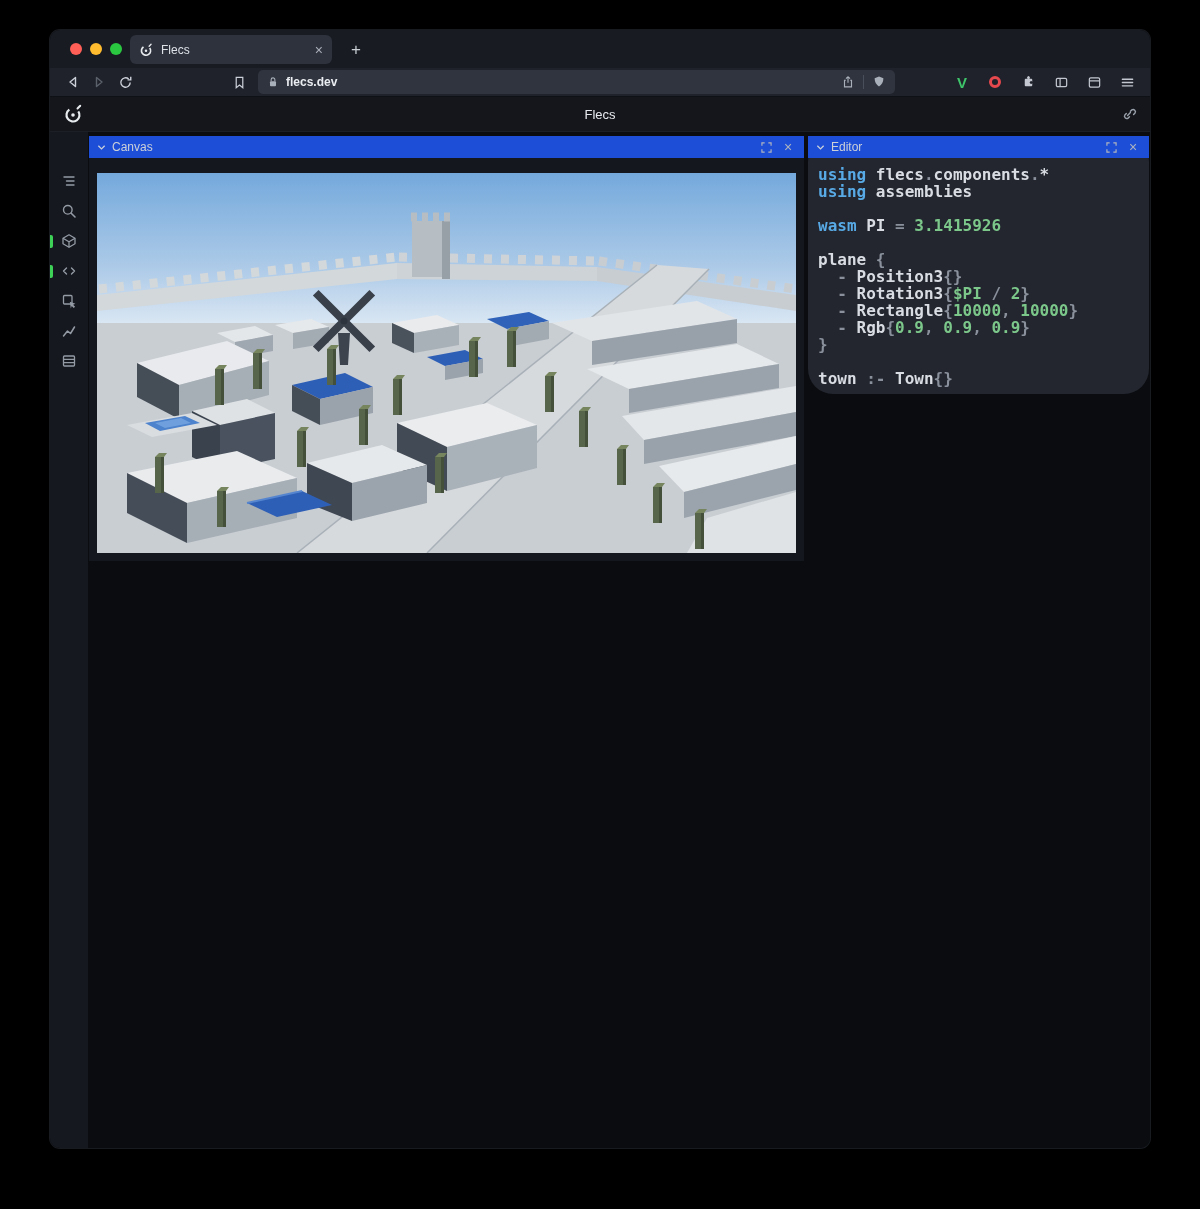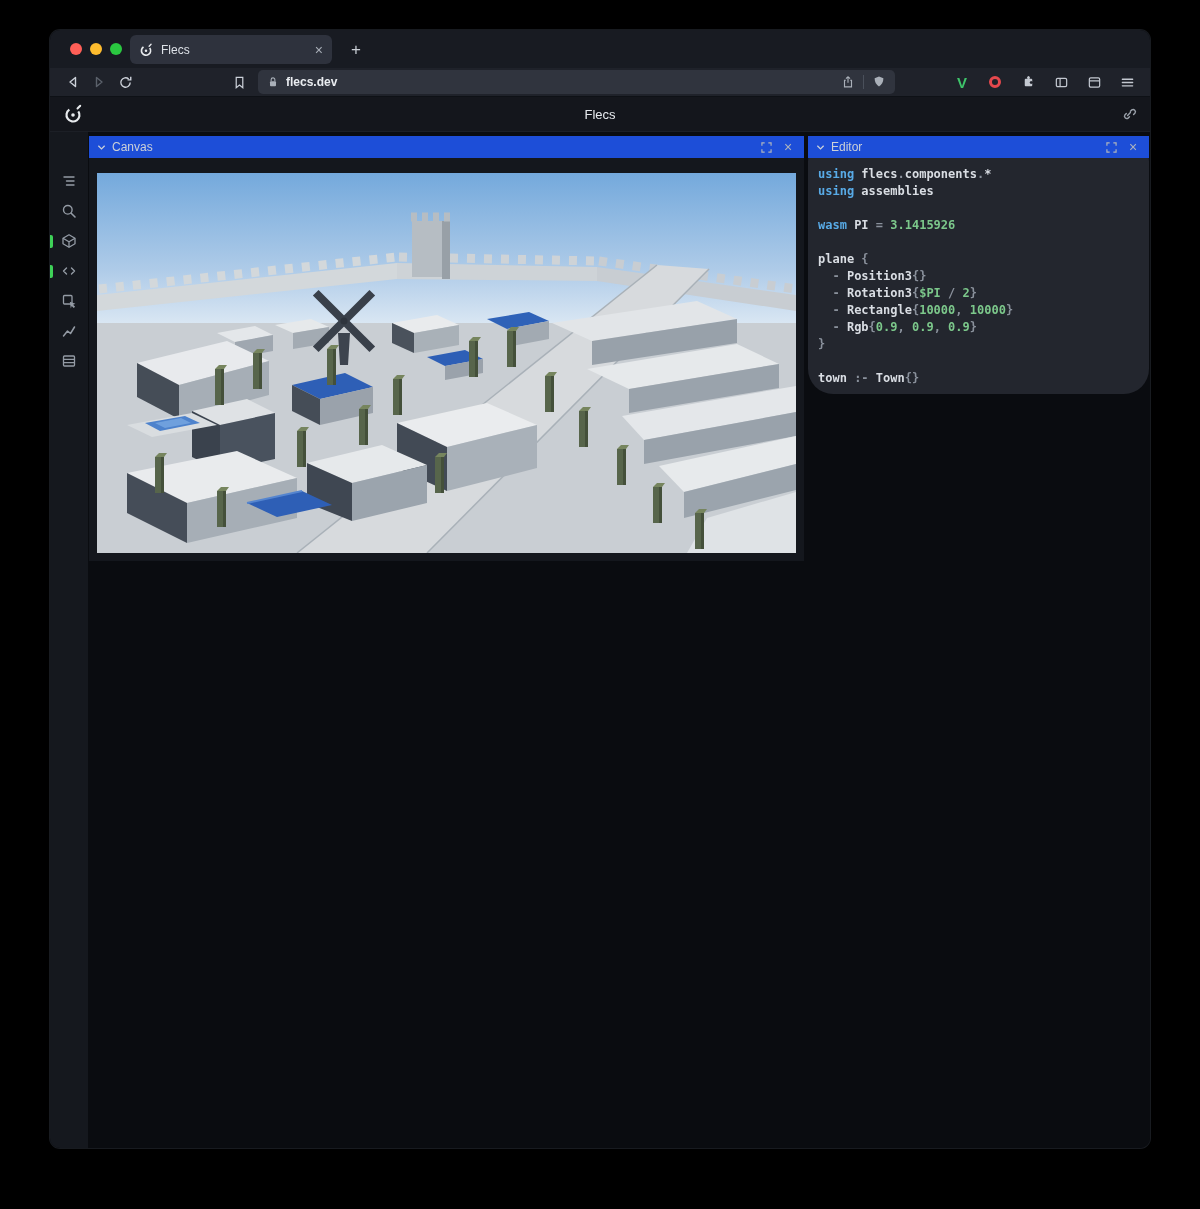--- a/index.html
+++ b/index.html
@@ -78,21 +78,21 @@
   }
   .ph-spacer { flex:1; }
   .ph-btn { color:#aeb4bd; width:16px; height:16px; display:flex; align-items:center; justify-content:center; font-size:14px; line-height:1; }
 
   .canvas-panel { position:absolute; left:1px; top:4px; width:715px; height:425px; background:#14171d; }
   .canvas-body { padding:15px 8px 8px 8px; }
   .scene { width:699px; height:380px; display:block; }
 
   .editor-panel { position:absolute; left:720px; top:4px; width:341px; height:258px; background:#23262e;border-radius:25px; }
   .editor-body {
-    padding:8px 10px; font-family:"DejaVu Sans Mono", monospace; font-size:12px;
+    padding:8px 10px; font-family:"DejaVu Sans Mono", monospace; font-size:16px;
     line-height:17px; font-weight:bold;
   }
   .code-line { white-space:pre; }
   .tok-kw { color:var(--kw); }
   .tok-id { color:var(--id); }
   .tok-num { color:var(--num); }
   .tok-pu { color:var(--pu); }
 
   svg { display:block; }
 </style>

